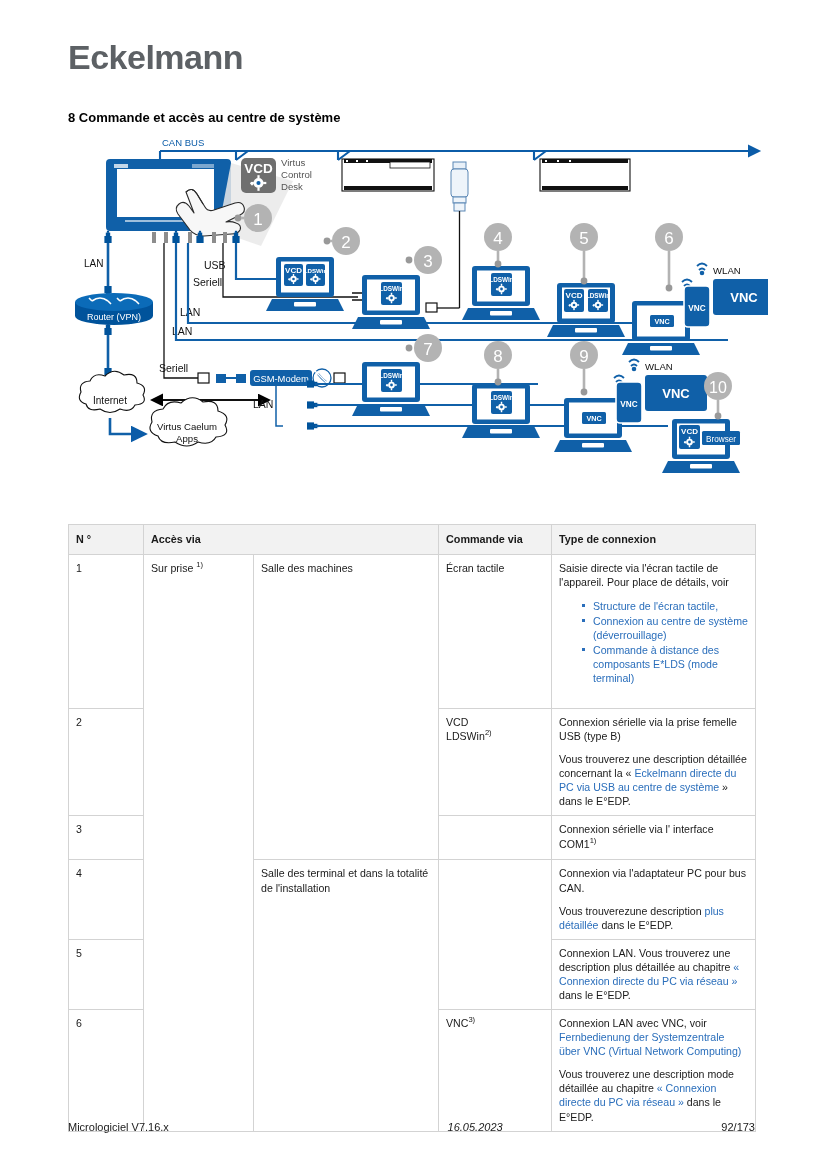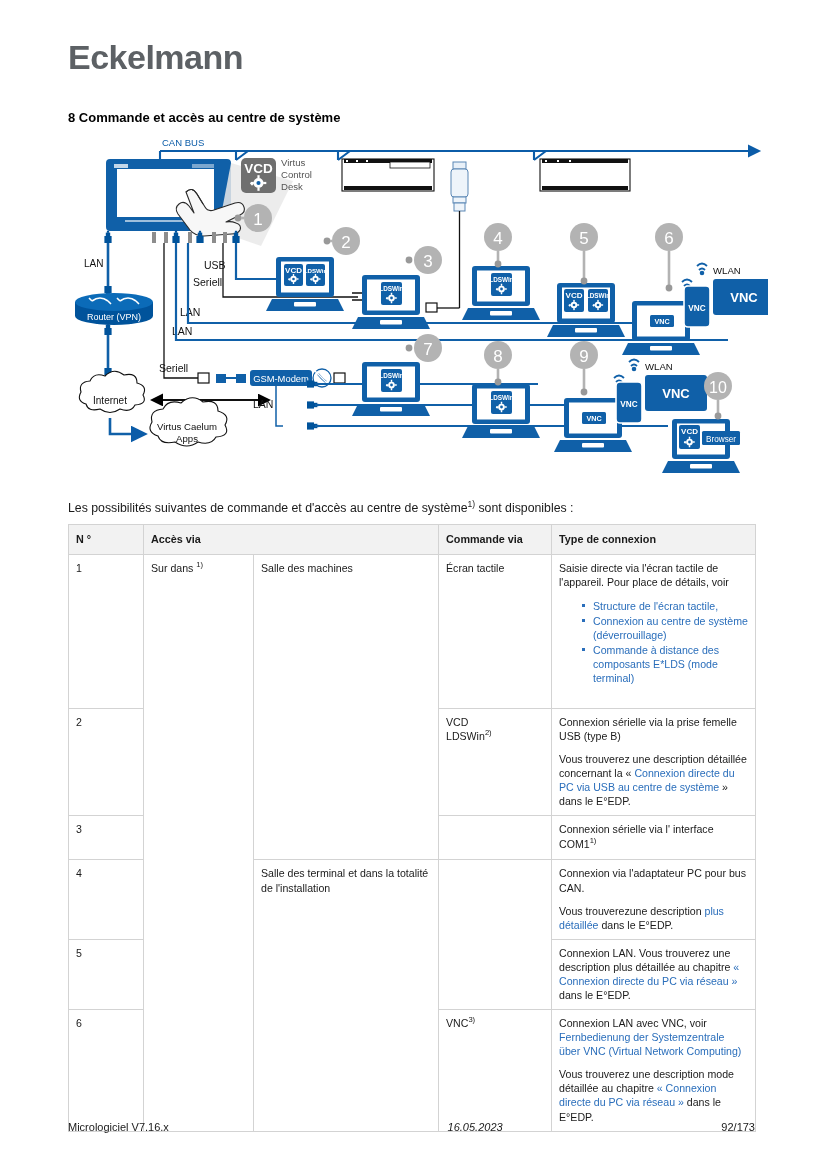--- a/index.html
+++ b/index.html
@@ -511,23 +511,20 @@
       <g>
         <circle cx="650" cy="250" r="14" fill="#b3b3b3"></circle>
         <text x="650" y="257" font-size="16" fill="#fff" text-anchor="middle">10</text>
         <path d="M650,264 L650,278" stroke="#b3b3b3" stroke-width="2.6"></path>
         <circle cx="650" cy="280" r="3.4" fill="#999"></circle>
       </g>
     </g>
   </svg>
   </div>
 
-  <div class="intro">
-    <span>Les possibilités suivantes de commande et d'accès au centre de système</span><sup>1)</sup><span> sont disponibles :</span>
-  </div>
 
   <table class="main">
     <colgroup>
       <col style="width:75px">
         <col style="width:110px">
         <col style="width:185px">
         <col style="width:113px">
         <col style="width:204px">
     </colgroup>
     <thead>
@@ -536,21 +533,21 @@
         <th colspan="2">Accès via</th>
         <th>Commande via</th>
         <th>Type de connexion</th>
       </tr>
     </thead>
     <tbody>
 
       <tr>
         <td style="height:118px">1</td>
         <td rowspan="6">
-          <span>Sur dans </span><sup>1)</sup>
+          <span>Sur prise </span><sup>1)</sup>
         </td>
         <td rowspan="3">Salle des machines</td>
         <td>Écran tactile</td>
         <td>
           <p>Saisie directe via l'écran tactile de l'appareil. Pour place de détails, voir</p>
           <ul>
             <li><span class="lnk">Structure de l'écran tactile,</span></li>
             <li><span class="lnk">Connexion au centre de système (déverrouillage)</span></li>
             <li><span class="lnk">Commande à distance des composants E*LDS (mode terminal)</span></li>
           </ul>
@@ -558,21 +555,21 @@
       </tr>
 
       <tr>
         <td style="height:100px">2</td>
         <td>
           <span>VCD</span><br>
           <span>LDSWin</span><sup>2)</sup>
         </td>
         <td>
           <p>Connexion sérielle via la prise femelle USB (type B)</p>
-          <p><span>Vous trouverez une description détaillée concernant la « </span><span class="lnk">Connexion directe du PC via USB au centre de système</span><span> » dans le E°EDP.</span></p>
+          <p><span>Vous trouverez une description détaillée concernant la « </span><span class="lnk">Eckelmann directe du PC via USB au centre de système</span><span> » dans le E°EDP.</span></p>
         </td>
       </tr>
 
       <tr>
         <td style="height:44px">3</td>
         <td></td>
         <td>
           <p><span>Connexion sérielle via l' interface COM1</span><sup>1)</sup></p>
         </td>
       </tr>

